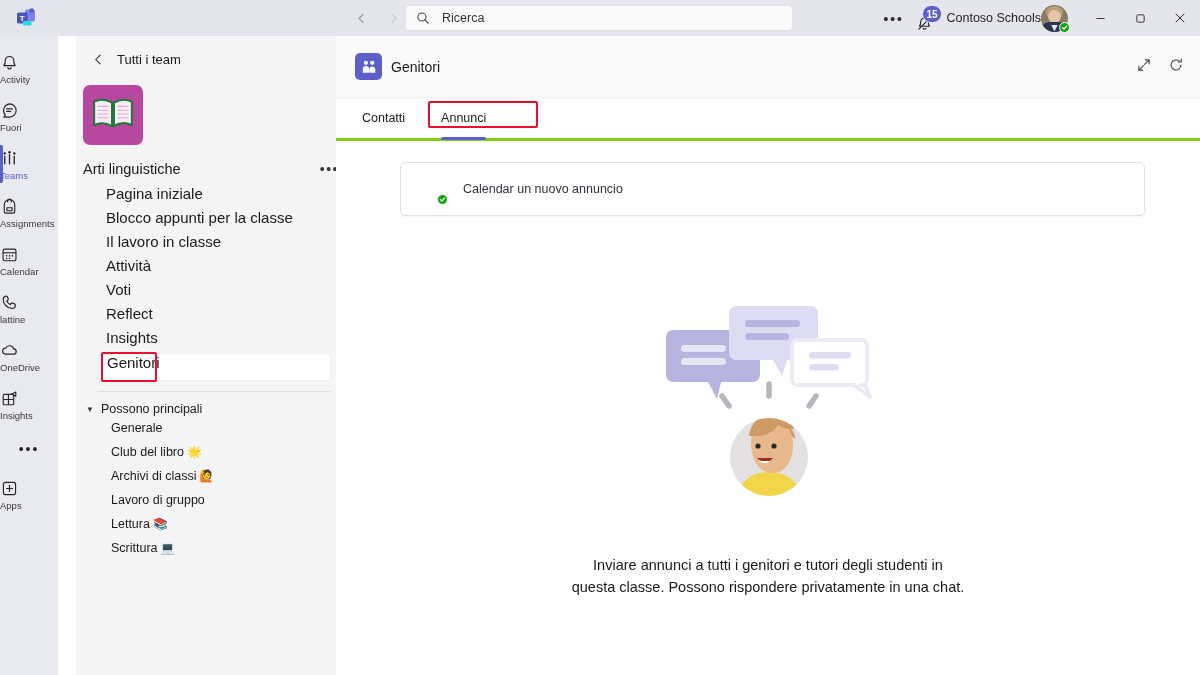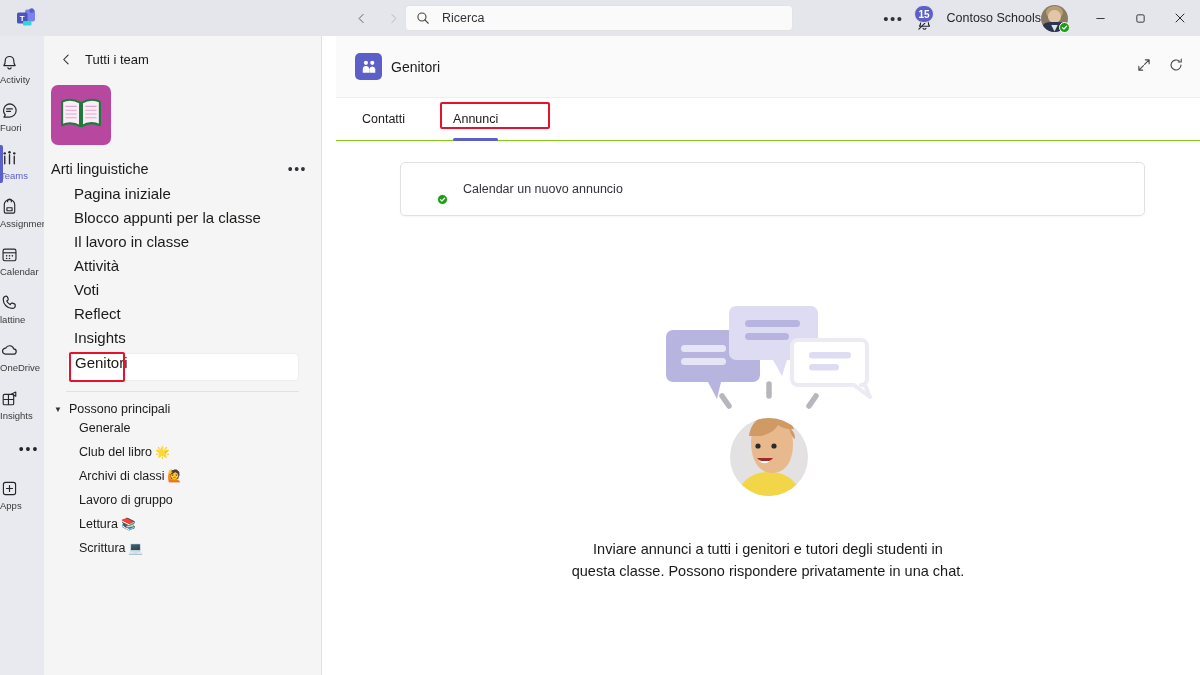--- a/index.html
+++ b/index.html
@@ -57,21 +57,21 @@
     width: 30px; height: 30px;
     display: flex; align-items: center; justify-content: center;
     color: #33323a; font-size: 15px; letter-spacing: 1.5px;
   }
   .bell-wrap {
     position: relative; width: 32px; height: 28px;
     display: flex; align-items: flex-end; justify-content: center;
     margin-right: 6px;
   }
   .bell-badge {
-    position: absolute; top: 1px; left: 6px;
+    position: absolute; top: 1px; left: 14px;
     min-width: 18px; height: 18px;
     border-radius: 9px;
     background: #5b5fc7; color: #fff;
     font-size: 10px; font-weight: bold;
     display: flex; align-items: center; justify-content: center;
     padding: 0 3px;
     border: 1.5px solid #e5e6ec;
   }
   .org-name {
     font-size: 12.5px; color: #26252a; 
@@ -110,21 +110,21 @@
     width: 3px; height: 38px; background: #5b5fc7; border-radius: 0 2px 2px 0;
   }
   .rail-dots {
     width: 58px; height: 42px;
     display: flex; align-items: center; justify-content: center;
     color: #26252a; font-size: 14px; letter-spacing: 2px;
   }
 
   
   .sidebar {
-    position: absolute; left: 44px; top: 36px;
+    position: absolute; left: 76px; top: 36px;
     width: 278px; height: 639px;
     background: #f5f5f5;
     border-right: 1px solid #e1e1e1;
   }
   .back-row {
     display: flex; align-items: center; gap: 12px;
     padding: 16px 0 0 16px;
   }
   .back-chevron { color: #26252a; display: flex; }
   .back-label { font-size: 13px; color: #1b1a19; }
@@ -207,24 +207,24 @@
   .app-title { font-size: 14px; color: #1b1a19; }
   .header-actions {
     position: absolute; right: 16px; top: 21px;
     display: flex; gap: 16px; align-items: center;
   }
   .hdr-btn { color: #4b4a49; display: flex; }
 
   .tabbar {
     position: relative;
     height: 43px;
-    border-bottom: 1px solid #84cc16;
+    border-bottom: 3px solid #84cc16;
     display: flex; align-items: center;
     padding-left: 26px;
-    gap: 16px;
+    gap: 4px;
   }
   .tab {
     position: relative;
     height: 43px;
     display: flex; align-items: center; justify-content: center;
     font-size: 12.5px; color: #1b1a19;
     padding: 0 10px;
   }
   .tab.first { padding-left: 0; padding-right: 22px; }
   .tab.active { color: #1b1a19; }
@@ -249,21 +249,21 @@
     border-radius: 5px;
     display: flex; align-items: center;
     padding-left: 16px;
     box-shadow: 0 1px 2px rgba(0,0,0,0.04);
   }
   .compose-avatar { position: relative; width: 29px; height: 29px; margin-right: 17px; }
   .compose-text { font-size: 12.5px; color: #33323a; }
 
   .emptystate {
     margin-top: 78px;
-    display: flex; flex-direction: column; align-items: center;
+    display: flex; flex-direction: column; align-items: center; gap: 16px;
   }
   .empty-caption {
     margin-top: 20px;
     text-align: center;
     font-size: 14.5px; color: #1b1a19;
     line-height: 22px;
   }
 
   
   .photo {

